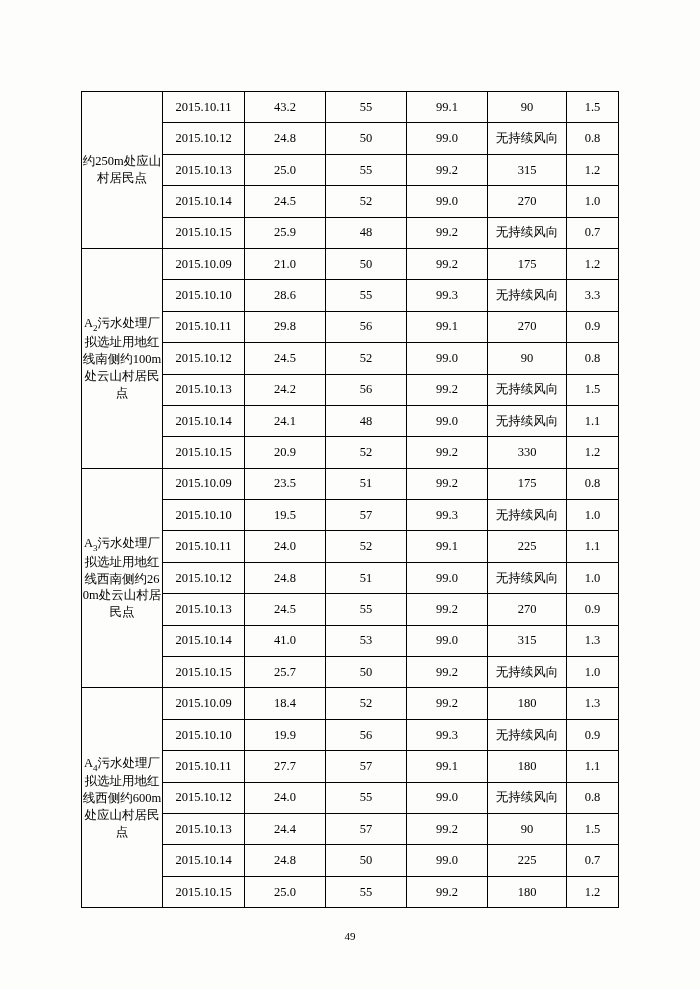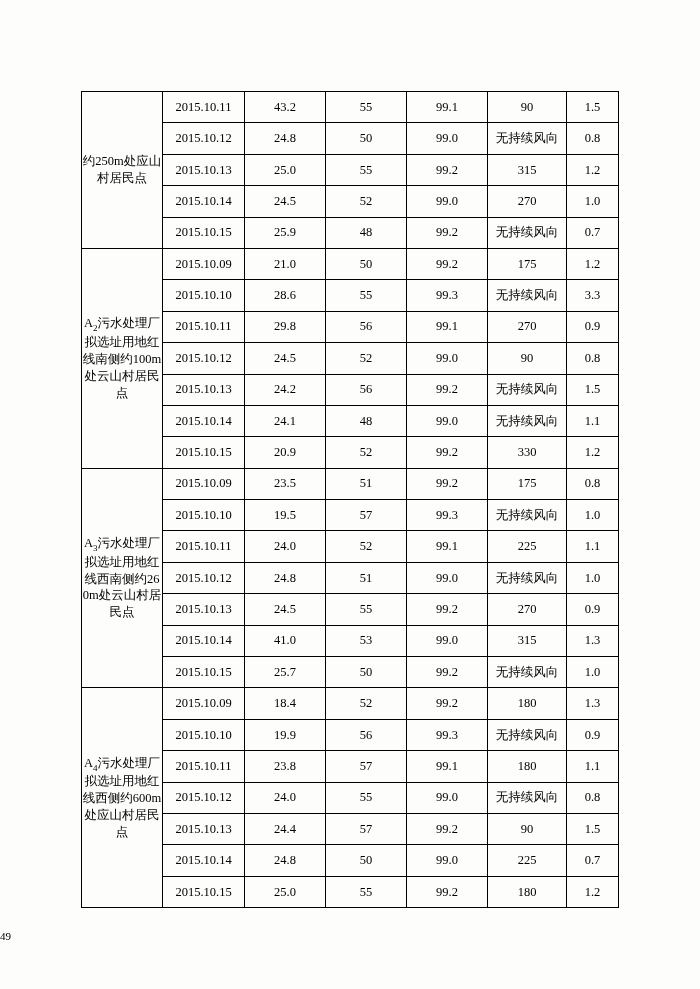--- a/index.html
+++ b/index.html
@@ -60,20 +60,21 @@
   }
   td.label .sub {
     font-size: 9px;
     vertical-align: sub;
   }
   .page-number {
     position: absolute;
     left: 0;
     right: 0;
     top: 930px;
+    text-align: center;
     font-size: 11px;
     font-family: "Liberation Serif", "DejaVu Serif", serif;
   }
 </style>
 </head>
 <body>
 
 <div class="page">
 
   <div class="table-wrap">
@@ -255,21 +256,21 @@
           <tr>
             <td>2015.10.10</td>
             <td>19.9</td>
             <td>56</td>
             <td>99.3</td>
             <td>无持续风向</td>
             <td>0.9</td>
           </tr>
           <tr>
             <td>2015.10.11</td>
-            <td>23.8</td>
+            <td>27.7</td>
             <td>57</td>
             <td>99.1</td>
             <td>180</td>
             <td>1.1</td>
           </tr>
           <tr>
             <td>2015.10.12</td>
             <td>24.0</td>
             <td>55</td>
             <td>99.0</td>

